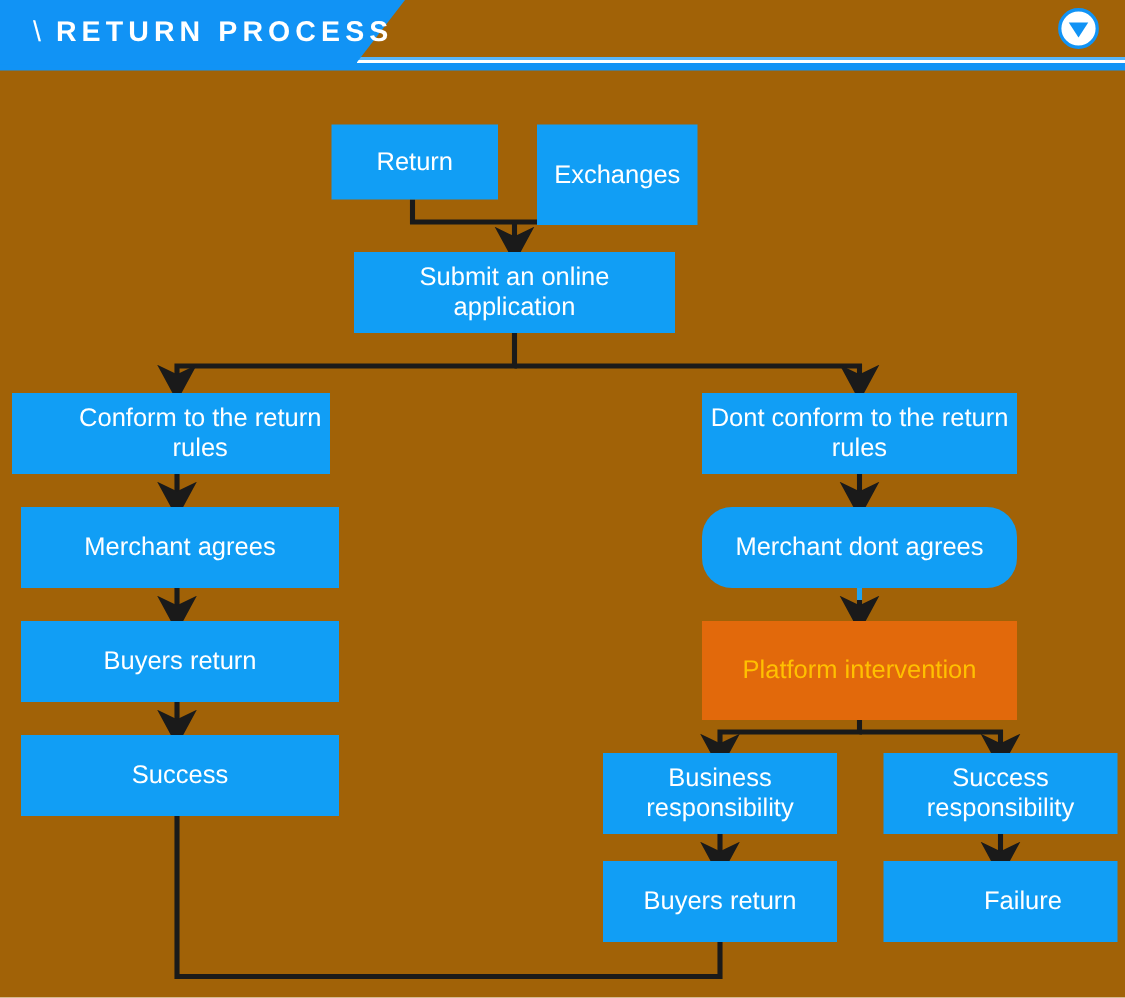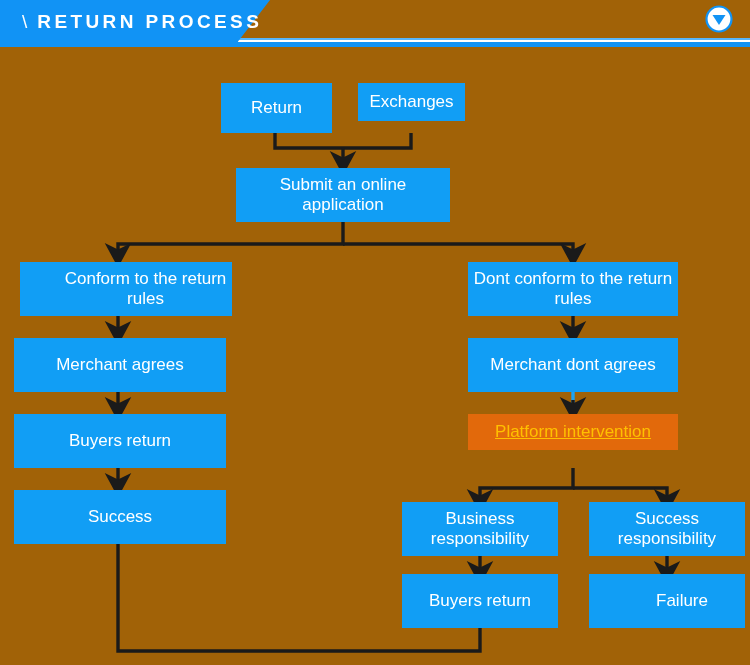--- a/index.html
+++ b/index.html
@@ -201,53 +201,53 @@
       <g fill="none">
         <path d="M573,338 L573,352" stroke="#1fa4f2" stroke-width="3.4"></path>
         <path d="M573,346 L573,354" stroke="#1a1a1a" stroke-width="3.4" marker-end="url(#ah)"></path>
       </g>
     </svg>
 
     <div class="node" style="left:221px; top:29px; width:111px; height:50px;">
       <span class="label">Return</span>
     </div>
 
-    <div class="node" style="left:358px; top:29px; width:107px; height:38px;">
+    <div class="node" style="left:358px; top:29px; width:107px; height:67px;">
       <span class="label">Exchanges</span>
     </div>
 
     <div class="node" style="left:236px; top:114px; width:214px; height:54px;">
       <span class="label">Submit an online application</span>
     </div>
 
-    <div class="node" style="left:20px; top:208px; width:212px; height:54px;padding-left:43px;">
+    <div class="node" style="left:8px; top:208px; width:212px; height:54px;padding-left:43px;">
       <span class="label">Conform to the return rules</span>
     </div>
 
     <div class="node" style="left:14px; top:284px; width:212px; height:54px;">
       <span class="label">Merchant agrees</span>
     </div>
 
     <div class="node" style="left:14px; top:360px; width:212px; height:54px;">
       <span class="label">Buyers return</span>
     </div>
 
     <div class="node" style="left:14px; top:436px; width:212px; height:54px;">
       <span class="label">Success</span>
     </div>
 
     <div class="node" style="left:468px; top:208px; width:210px; height:54px;">
       <span class="label">Dont conform to the return rules</span>
     </div>
 
-    <div class="node" style="left:468px; top:284px; width:210px; height:54px;">
+    <div class="node" style="left:468px; top:284px; width:210px; height:54px;border-radius:20px;">
       <span class="label">Merchant dont agrees</span>
     </div>
 
-    <div class="node accent" style="left:468px; top:360px; width:210px; height:36px;text-decoration:underline;">
+    <div class="node accent" style="left:468px; top:360px; width:210px; height:66px;">
       <span class="label">Platform intervention</span>
     </div>
 
     <div class="node" style="left:402px; top:448px; width:156px; height:54px;">
       <span class="label">Business responsibility</span>
     </div>
 
     <div class="node" style="left:589px; top:448px; width:156px; height:54px;">
       <span class="label">Success responsibility</span>
     </div>

